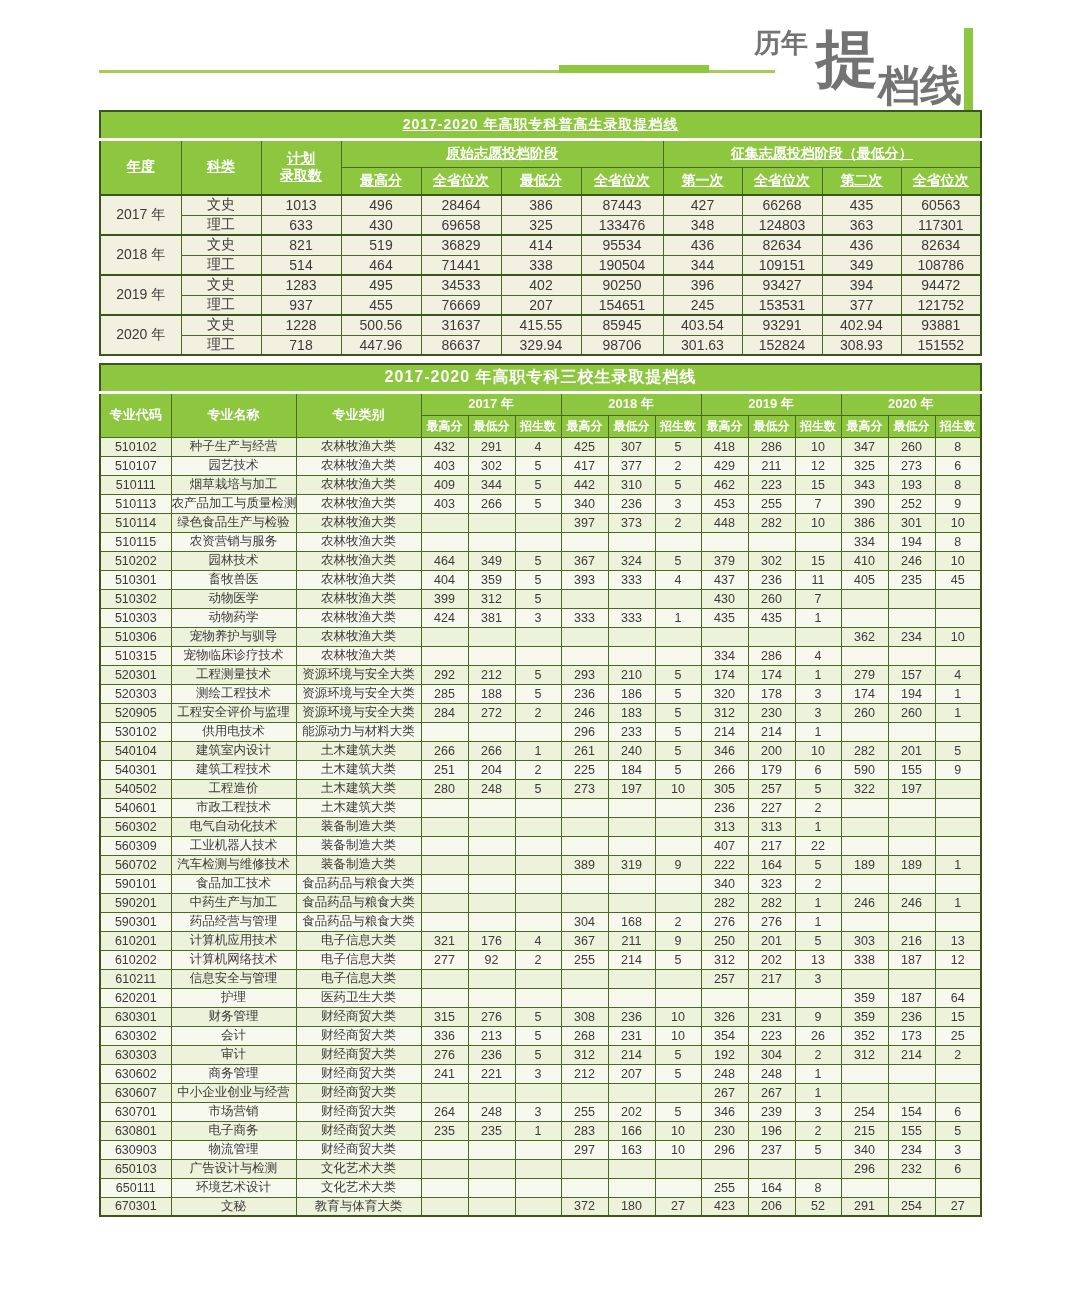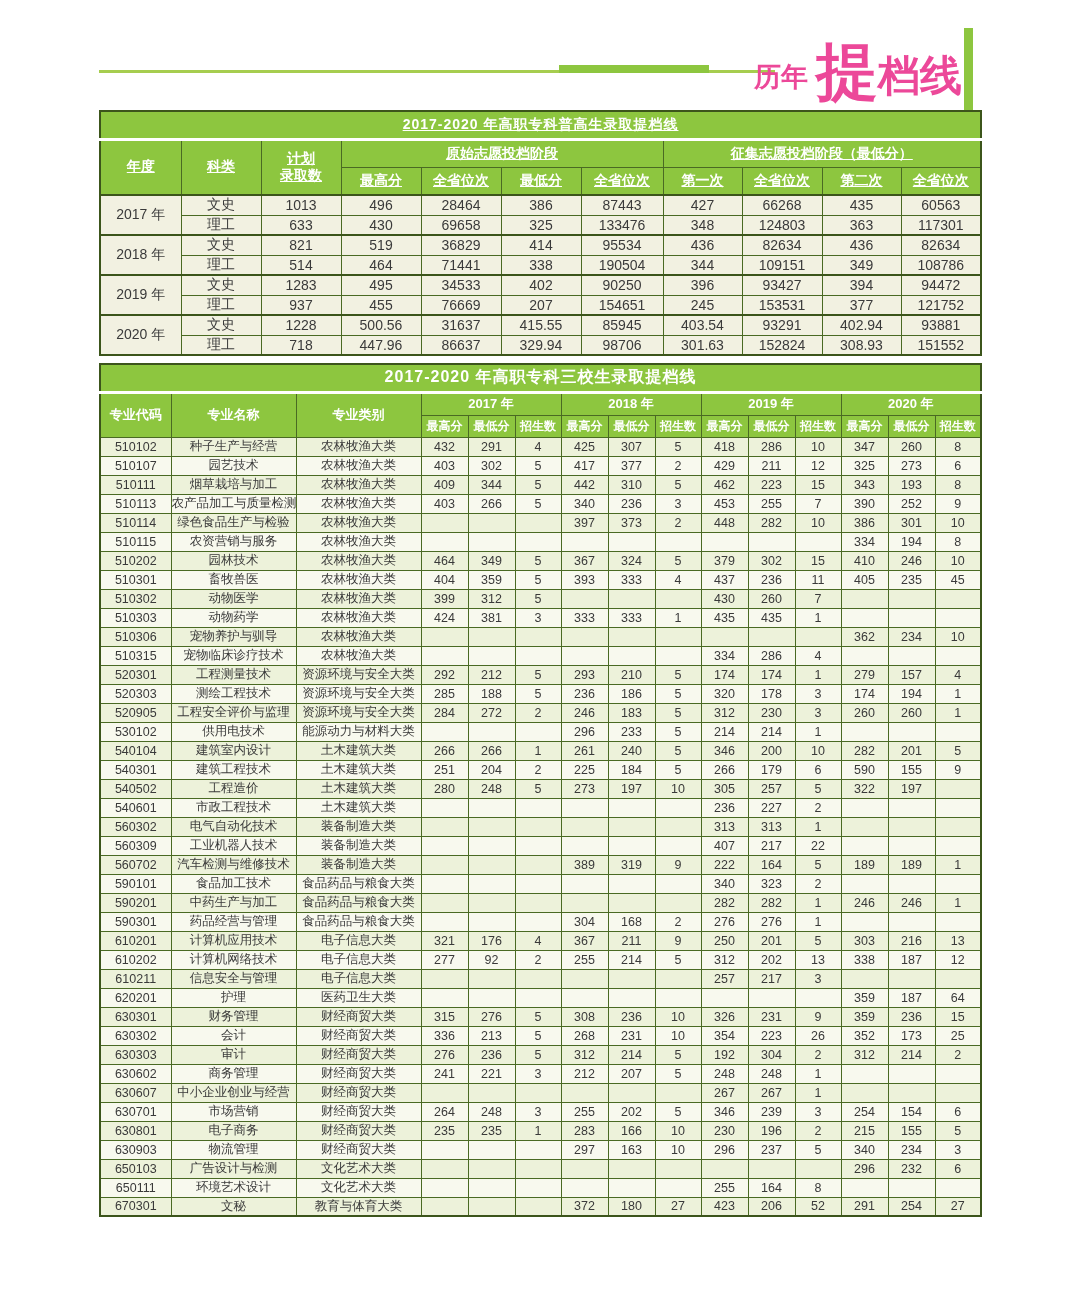--- a/index.html
+++ b/index.html
@@ -18,25 +18,25 @@
   .header-line {
     position:absolute; left:99px; top:70px; width:676px; height:3px;
     background:#a6cd4f;
   }
   .header-line-thick {
     position:absolute; left:460px; top:-5px; width:150px; height:8px;
     background:#8dc63f;
   }
   .header-title {
     position:absolute; right:118px; top:30px; height:70px;
-    display:flex; align-items:flex-end; color:#ec4899;
+    display:flex; color:#737373;
   }
   .t-prefix { font-size:27px; line-height:1; padding-bottom:9px; margin-right:8px; font-weight:bold; }
   .t-big    { font-size:62px; line-height:0.92; font-weight:bold; }
-  .t-rest   { font-size:42px; line-height:1;  font-weight:bold; padding-bottom:3px; }
+  .t-rest   { font-size:42px; line-height:1;  font-weight:bold; padding-bottom:3px;margin-top:35px; }
   .header-vbar {
     position:absolute; left:964px; top:28px; width:9px; height:82px;
     background:#8dc63f;
   }
 
   
   table {
     border-collapse:collapse; table-layout:fixed;
     margin-left:99px; width:881px;
     border:2px solid #3c551b;

